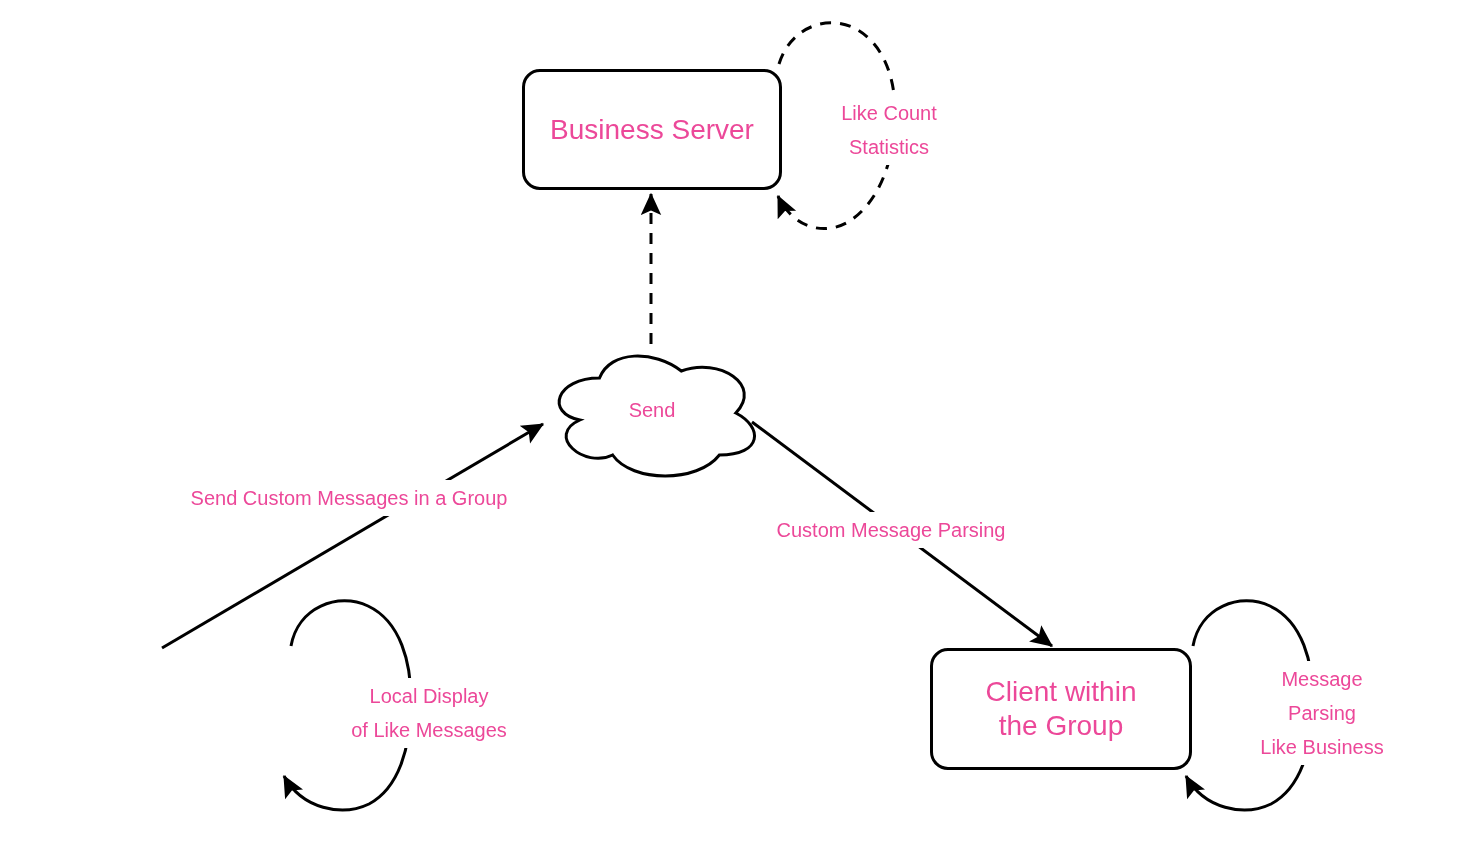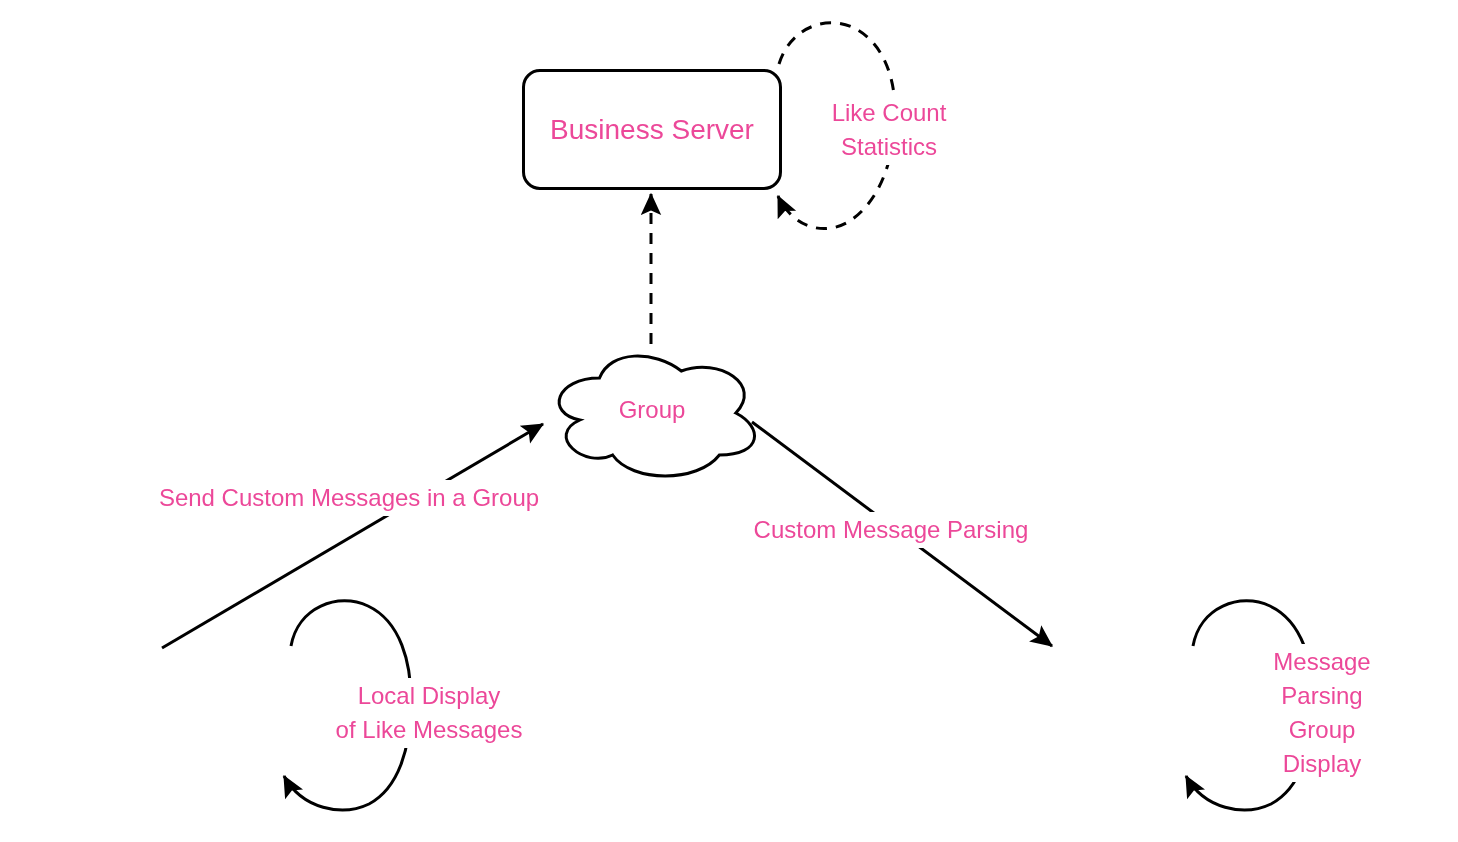--- a/index.html
+++ b/index.html
@@ -39,21 +39,21 @@
   }
   .node-business { left: 522px; top: 69px;  width: 260px; height: 121px; }
   .node-likers   { left: 30px;  top: 648px; width: 262px; height: 122px; }
   .node-group    { left: 930px; top: 648px; width: 262px; height: 122px; }
 
   .lbl {
     position: absolute;
     transform: translate(-50%, -50%);
     background: #ffffff;
     padding: 1px 6px;
-    font-size: 24px;
+    font-size: 20px;
     line-height: 34px;
     text-align: center;
     white-space: pre-line;
   }
   .lbl-chat            { left: 652px;  top: 410px; background: transparent; }
   .lbl-like-count      { left: 889px;  top: 130px; }
   .lbl-callback        { left: 652px;  top: 272px; }
   .lbl-send-custom     { left: 349px;  top: 498px; }
   .lbl-custom-callback { left: 891px;  top: 530px; }
   .lbl-local-display   { left: 417px;  top: 713px; margin-left: 12px; }
@@ -103,30 +103,34 @@
              C 763 385 719.4 357 681.3 371
              C 654 350 610.4 350 599.5 378
              Z" fill="#ffffff" stroke="#000000" stroke-width="3"></path>
   </svg>
 
   <div class="node node-business">
     <span>Business Server</span>
   </div>
 
 
+  <div class="node node-group">
+    <span>Client within
+the Group</span>
+  </div>
 
-  <div class="lbl lbl-chat">Group</div>
+  <div class="lbl lbl-chat">Send</div>
 
   <div class="lbl lbl-like-count">Like Count
 Statistics</div>
 
 
   <div class="lbl lbl-send-custom">Send Custom Messages in a Group</div>
 
   <div class="lbl lbl-custom-callback">Custom Message Parsing</div>
 
   <div class="lbl lbl-local-display">Local Display
 of Like Messages</div>
 
   <div class="lbl lbl-message-parsing">Message Parsing
-Group Display</div>
+Like Business</div>
 
 </div>
 
 </body></html>

